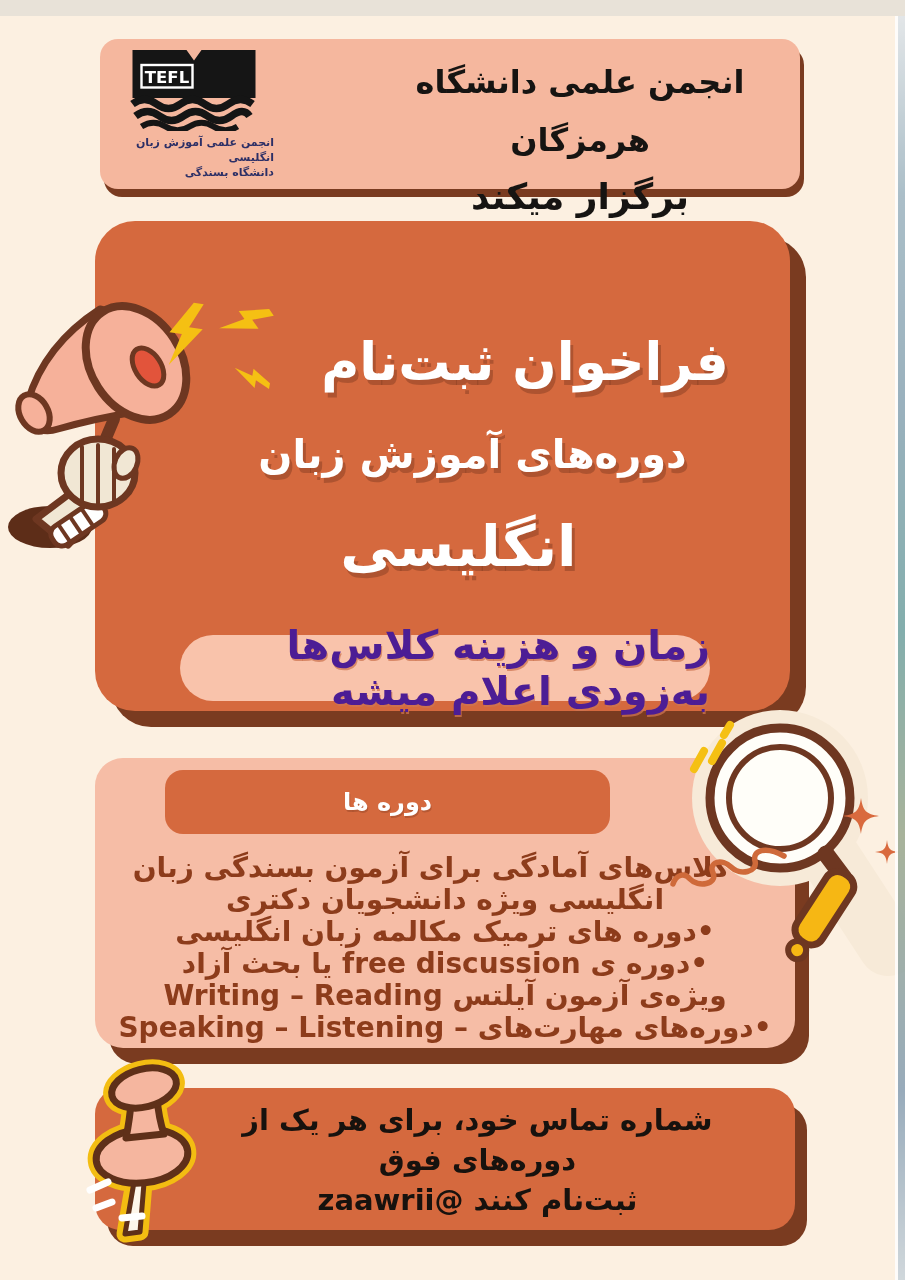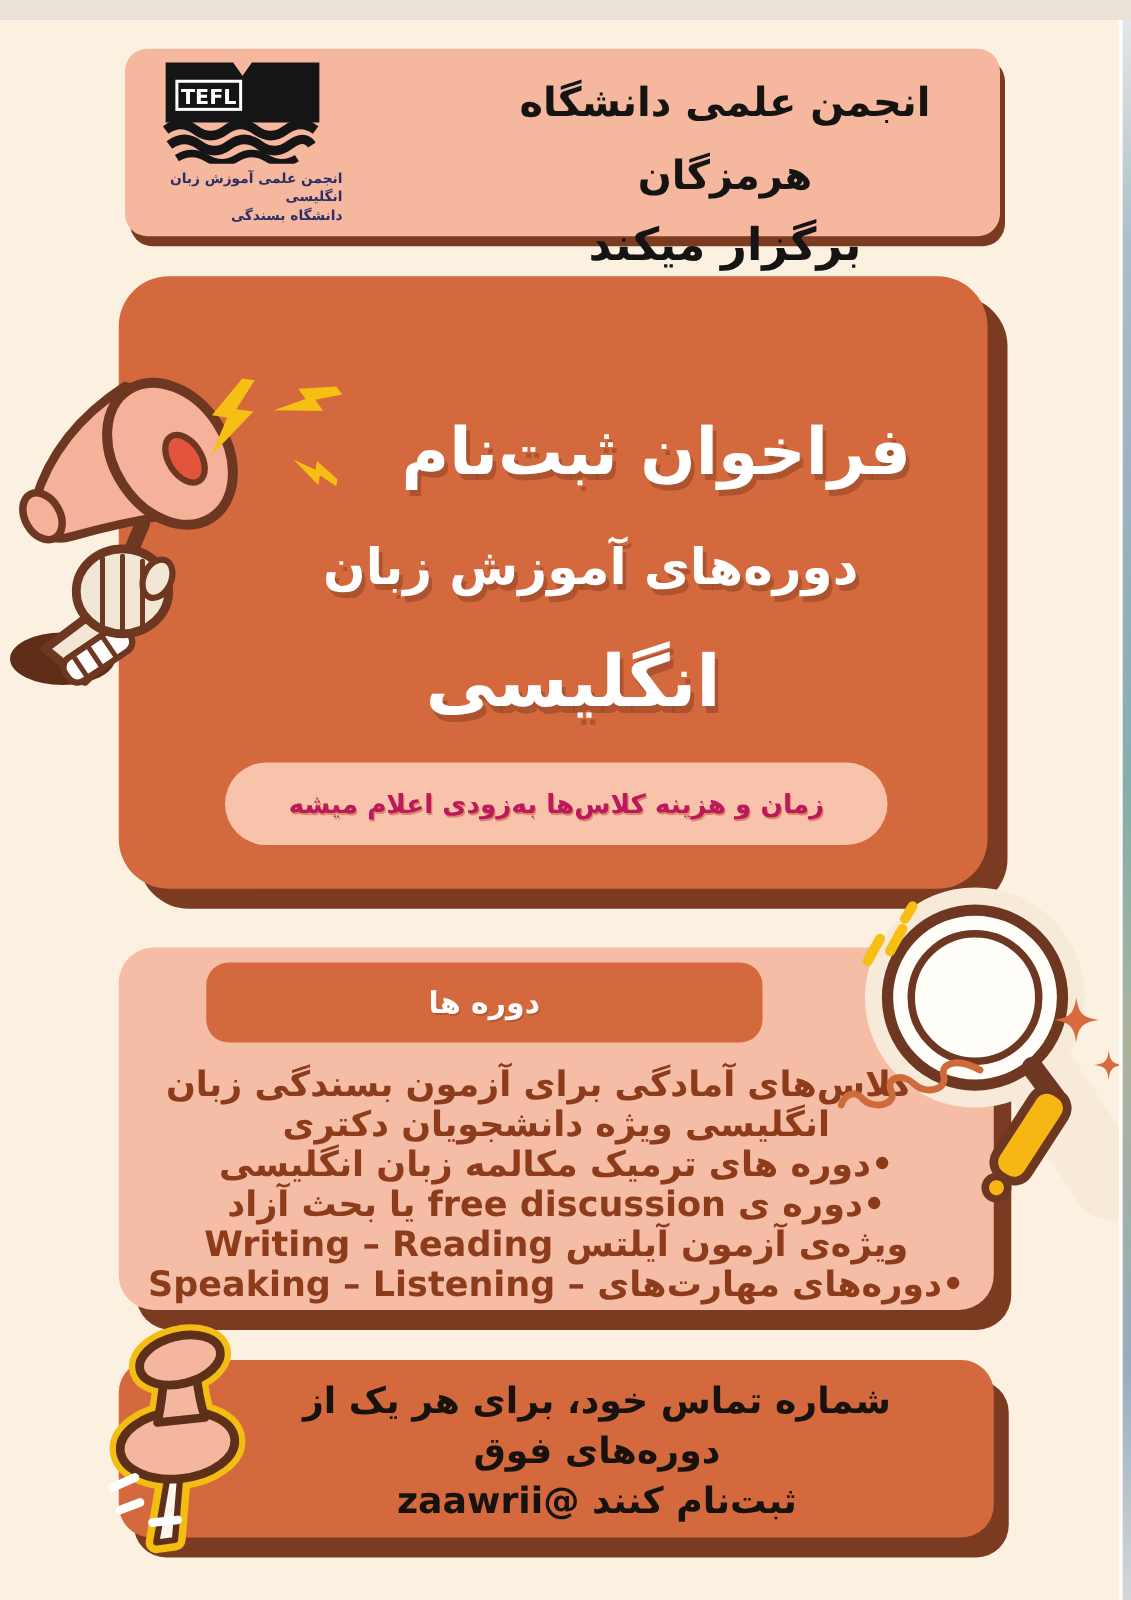--- a/index.html
+++ b/index.html
@@ -27,24 +27,24 @@
     background:#d5693e;border-radius:40px;
     box-shadow:16px 16px 0 #7a3b20;z-index:1;
   }
   .hero-title{left:0;top:95px;width:695px;color:#fff;font-weight:bold;
     text-align:center;direction:rtl;
     text-shadow:3px 5px 0 rgba(126,58,31,.45);}
   .hero-title .t1{font-size:52px;line-height:92px;padding-left:165px;}
   .hero-title .t2{font-size:40px;line-height:92px;padding-left:60px;}
   .hero-title .t3{font-size:57px;line-height:92px;padding-left:32px;}
   .badge{
-    left:85px;top:389px;width:530px;height:66px;
+    left:85px;top:414px;width:530px;height:66px;
     background:#f9c3ab;border-radius:40px;
     display:flex;align-items:center;justify-content:center;
-    direction:rtl;color:#be185d;font-weight:bold;font-size:21px;
+    direction:rtl;color:#4c1d95;font-weight:bold;font-size:40px;
     text-shadow:1px 2px 0 rgba(206,117,82,.75);
   }
   
   .courses-card{
     left:95px;top:742px;width:700px;height:290px;
     background:#f6bda6;border-radius:28px;
     box-shadow:14px 16px 0 #7a3b20;z-index:1;
   }
   .courses-pill{
     left:70px;top:12px;width:445px;height:64px;

